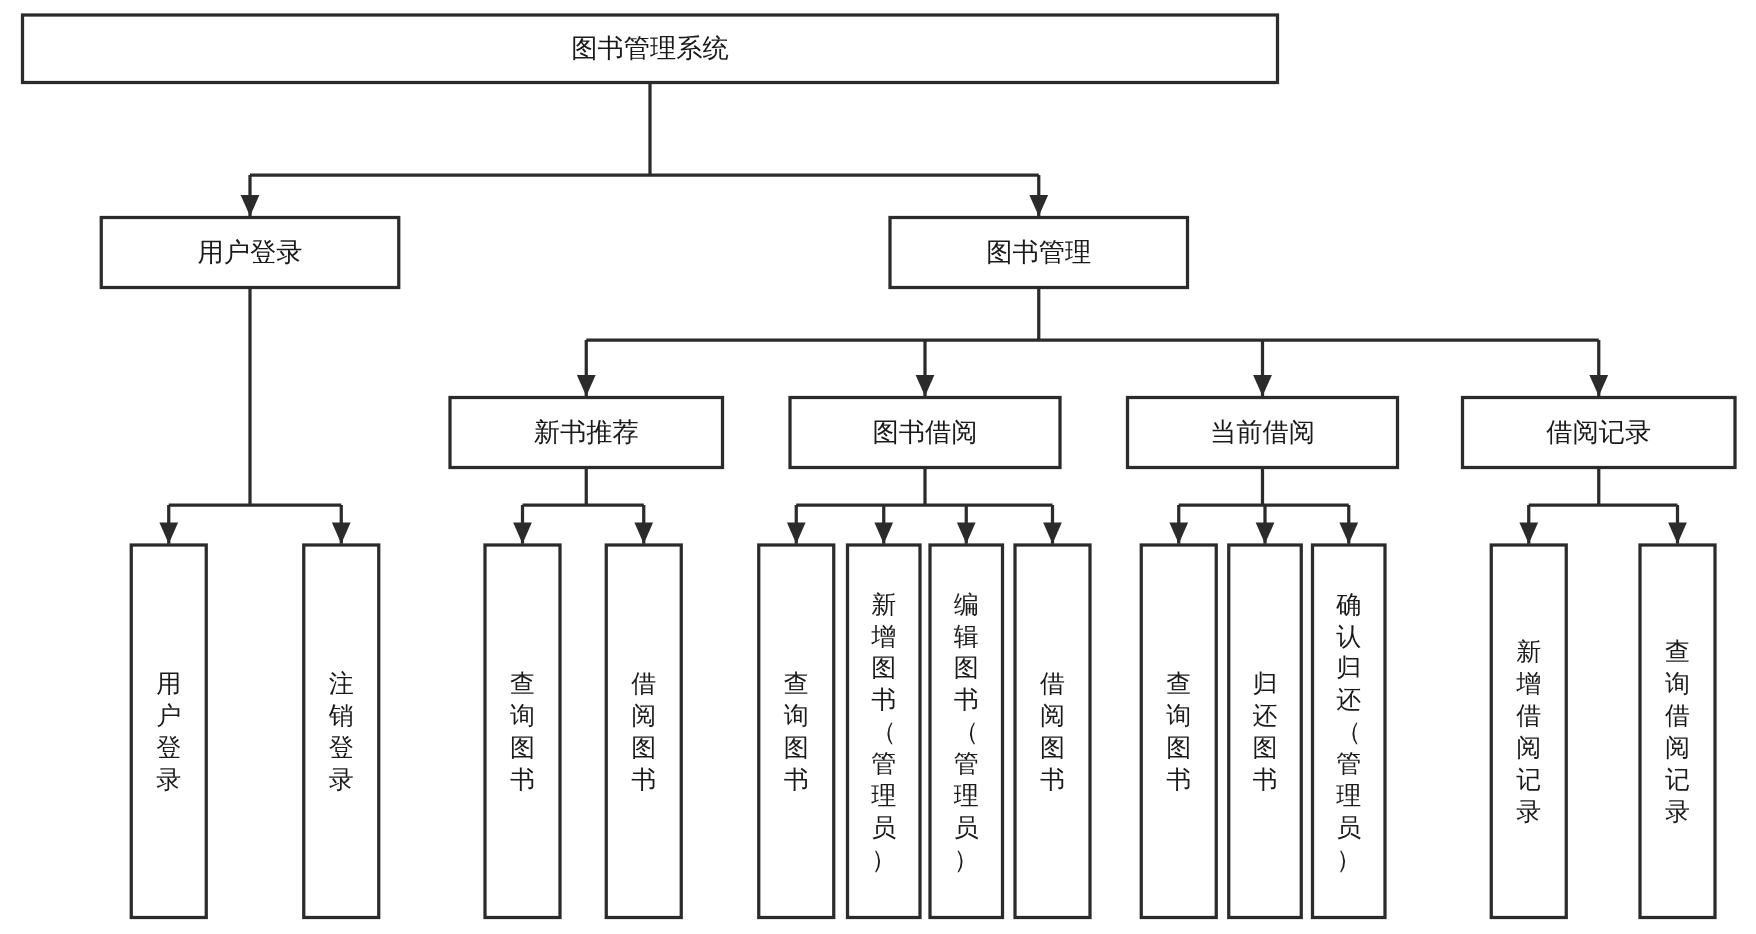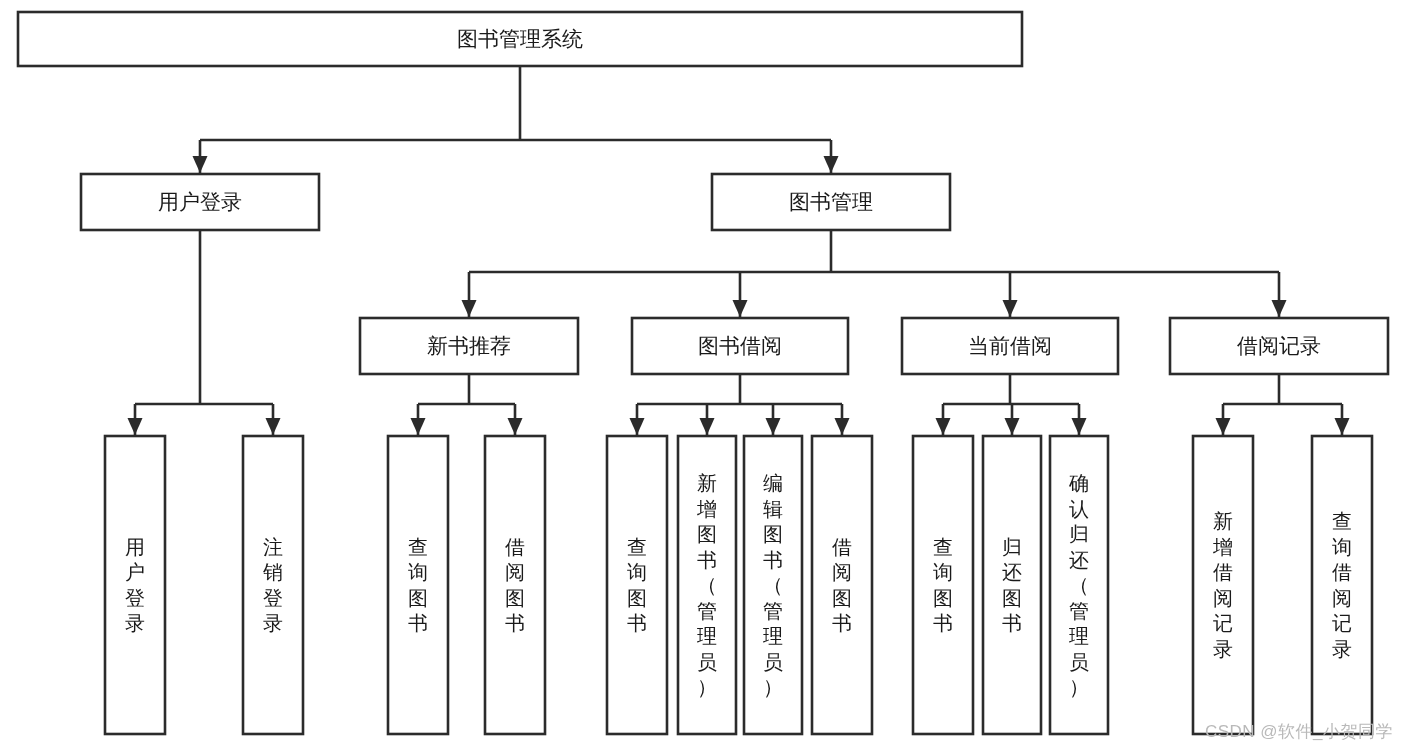--- a/index.html
+++ b/index.html
@@ -218,14 +218,13 @@
         <g>
           <rect x="1193" y="436" width="60" height="298" class="node-box"></rect>
           <text x="1223" y="0" class="node-label-vertical"><tspan x="1223" y="528.39">新</tspan><tspan x="1223" y="553.89">增</tspan><tspan x="1223" y="579.39">借</tspan><tspan x="1223" y="604.89">阅</tspan><tspan x="1223" y="630.39">记</tspan><tspan x="1223" y="655.89">录</tspan></text>
         </g>
         <g>
           <rect x="1312" y="436" width="60" height="298" class="node-box"></rect>
           <text x="1342" y="0" class="node-label-vertical"><tspan x="1342" y="528.39">查</tspan><tspan x="1342" y="553.89">询</tspan><tspan x="1342" y="579.39">借</tspan><tspan x="1342" y="604.89">阅</tspan><tspan x="1342" y="630.39">记</tspan><tspan x="1342" y="655.89">录</tspan></text>
         </g>
       </g>
   </svg>
-  <div class="watermark-text">CSDN @软件_小贺同学</div>
 </div>
 
 </body></html>

